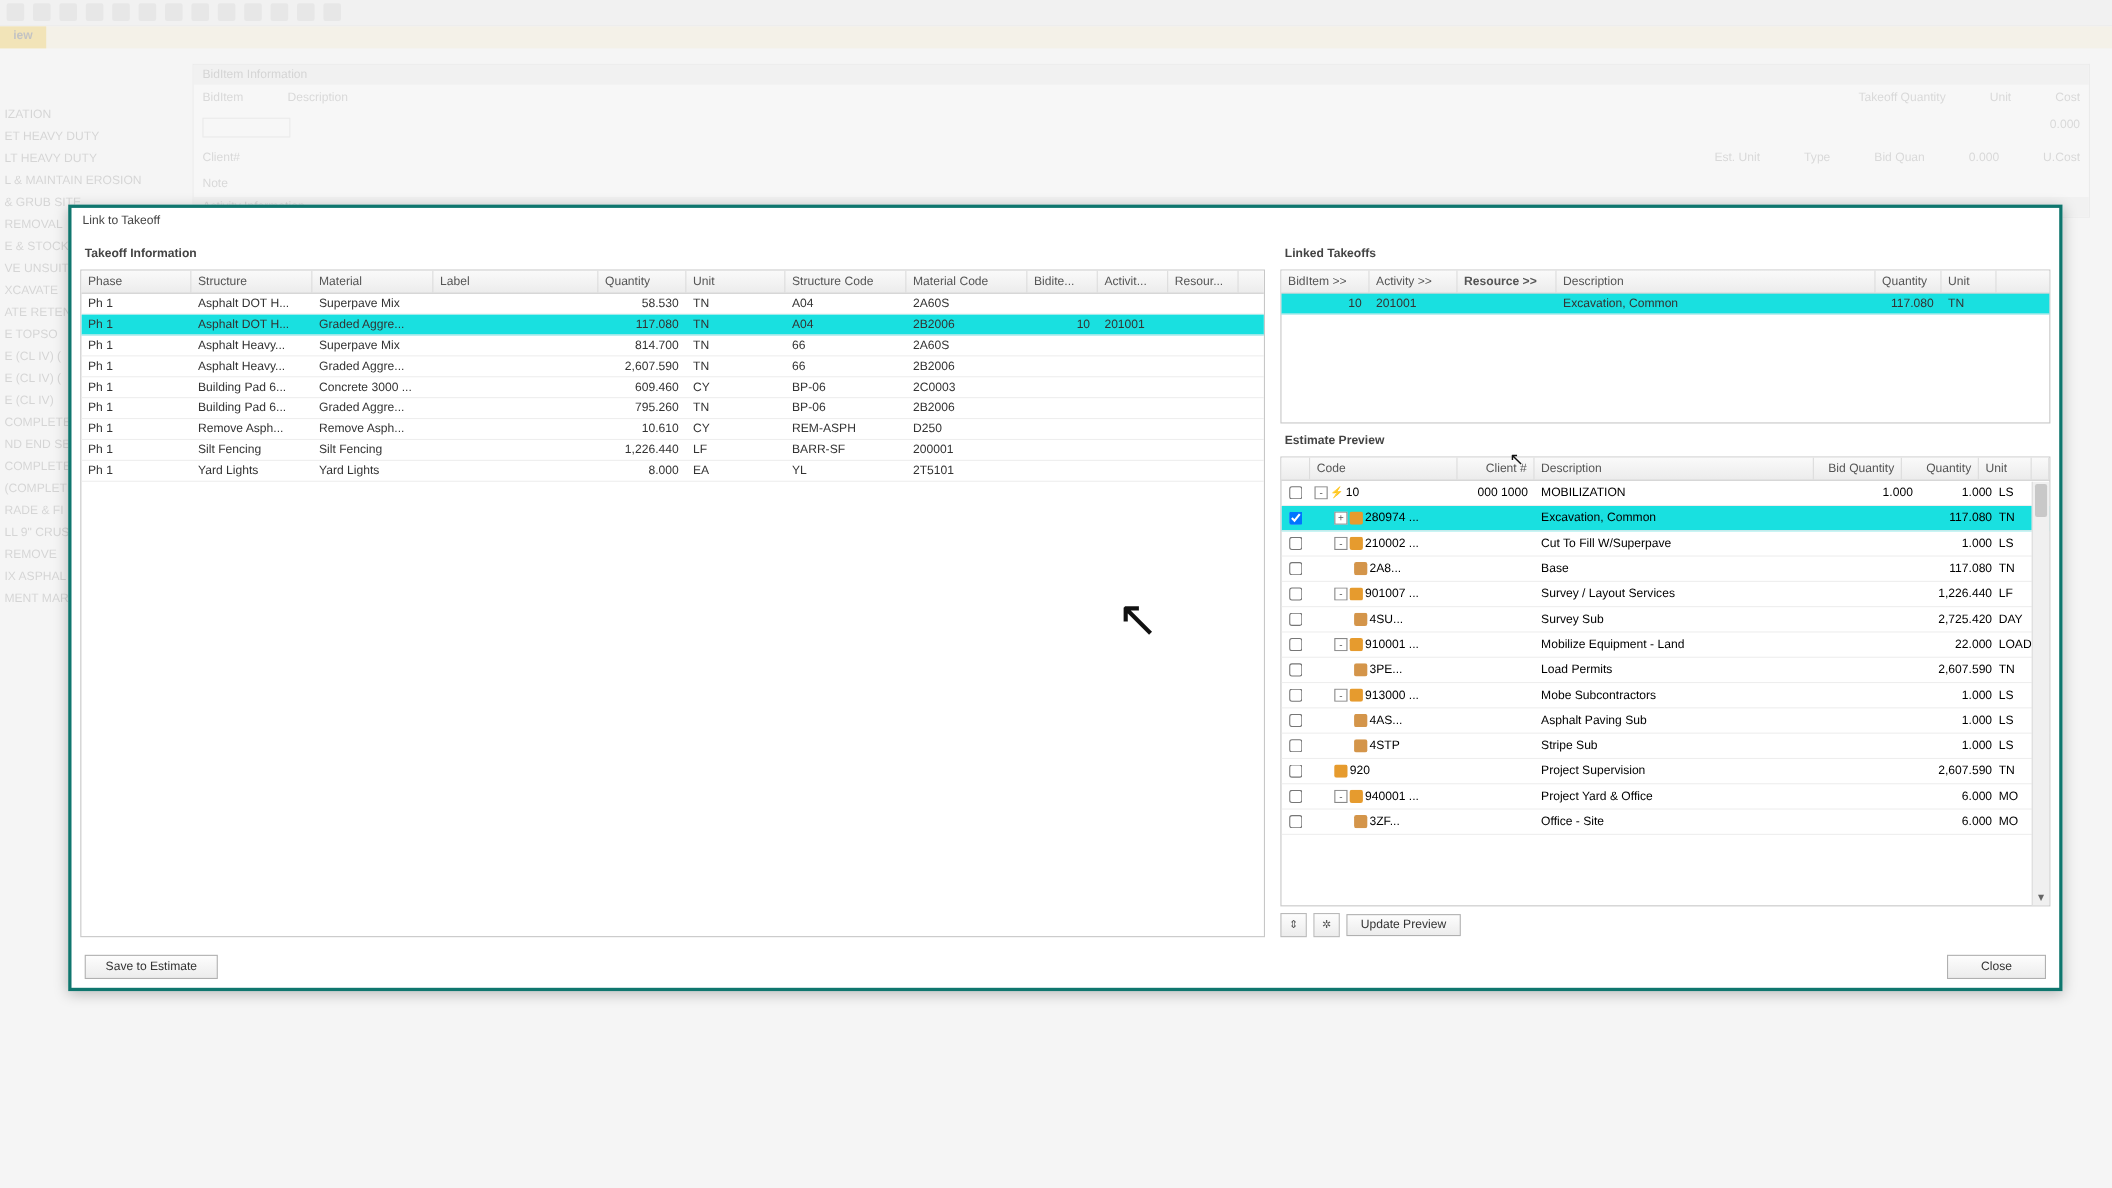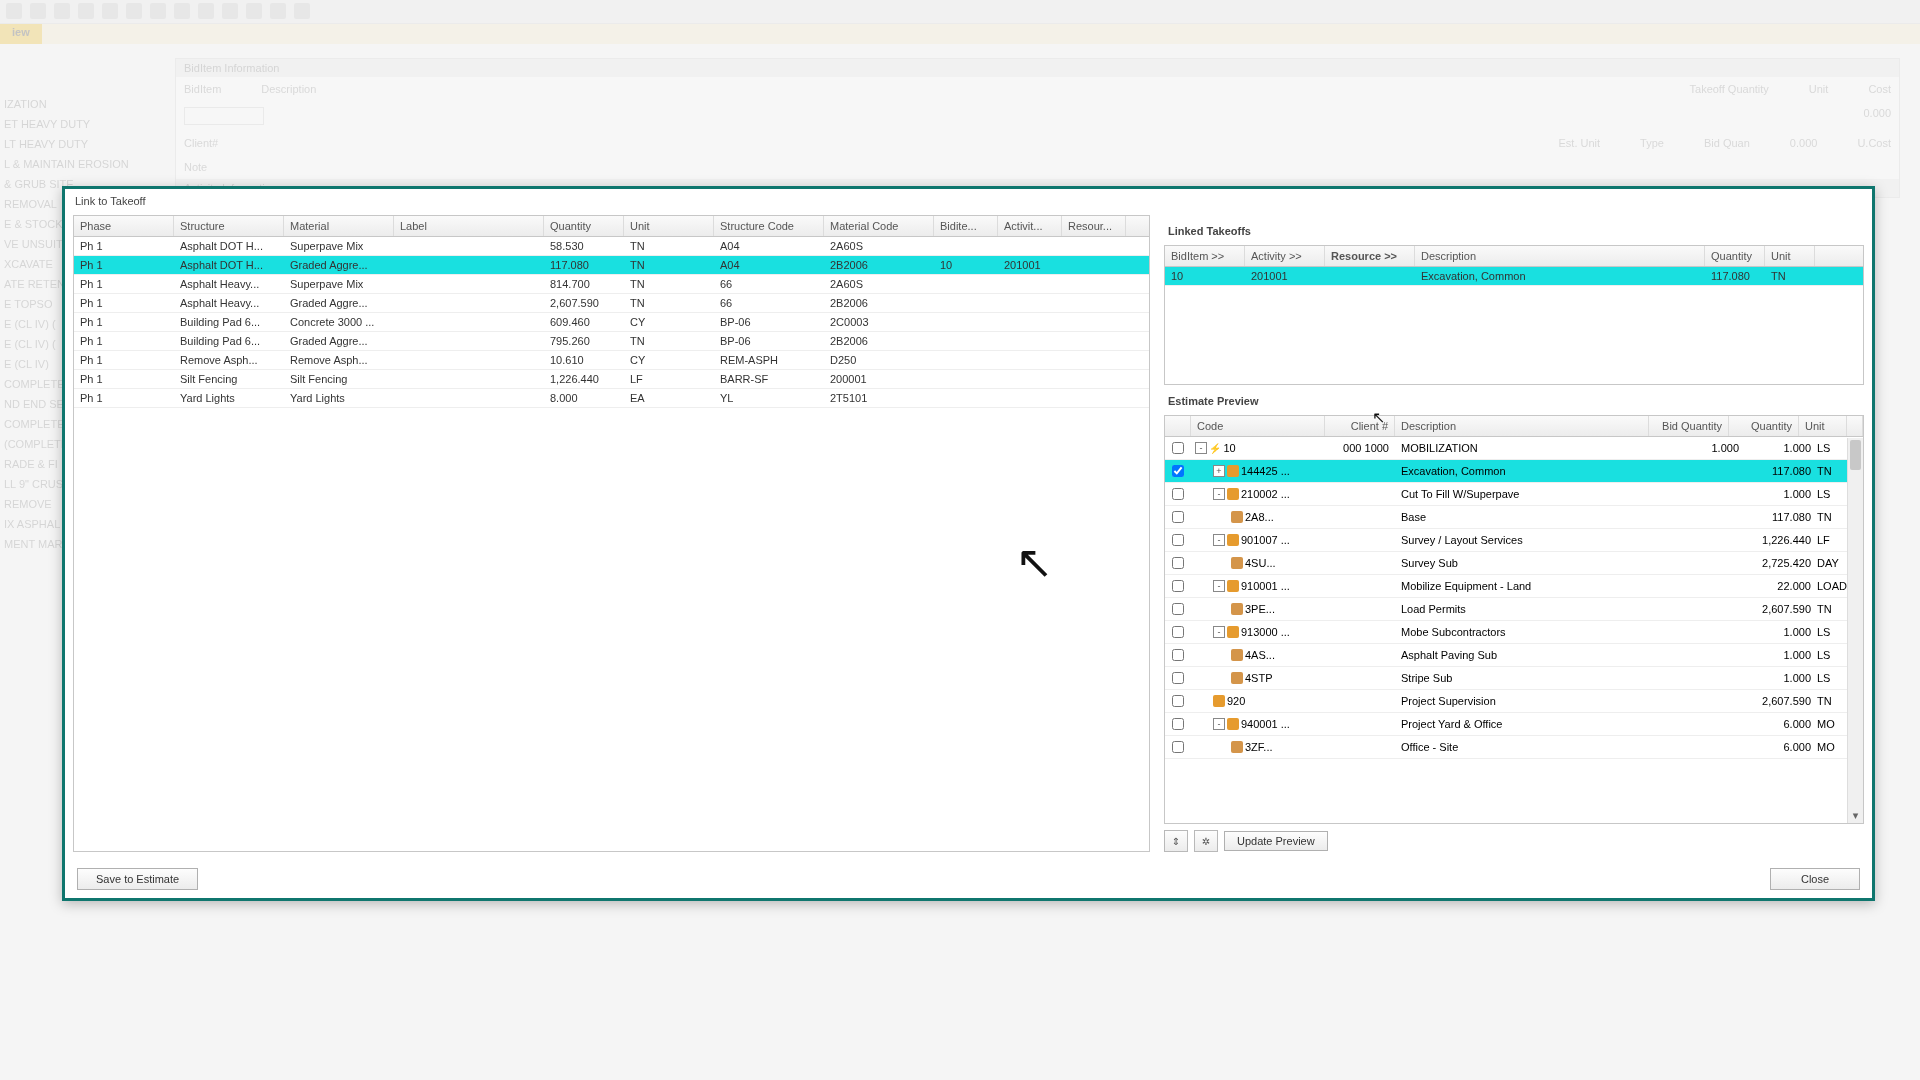--- a/index.html
+++ b/index.html
@@ -28,21 +28,21 @@
 
 .section-head { font-weight: 600; color: #444; padding: 10px 4px 8px 4px; }
 
 .grid { border: 1px solid #c7c7c7; flex: 1; overflow: hidden; position: relative; background: #fff;}
 .grid-header { display: flex; background: linear-gradient(#fafafa,#ececec); border-bottom: 1px solid #c7c7c7; }
 .gh { padding: 4px 6px; border-right: 1px solid #dcdcdc; color: #555; overflow: hidden; white-space: nowrap; }
 .gbody { position: relative; }
 .grow { display: flex; border-bottom: 1px solid #eee; }
 .grow.sel { background: #19e0e0; }
 .gc { padding: 3px 6px; overflow: hidden; white-space: nowrap; text-overflow: ellipsis; border-right: 1px solid transparent; color: #333; }
-.gc.r { }
+.gc.r { text-align: right; }
 
 .linked { border: 1px solid #c7c7c7; height: 140px; }
 .linked .grow.sel { background: #19e0e0; }
 
 .estimate-block { flex: 1; display: flex; flex-direction: column; }
 .est-grid { border: 1px solid #c7c7c7; flex: 1; position: relative; display: flex; flex-direction: column;}
 .est-body { flex: 1; overflow: hidden; }
 .est-row { display: flex; align-items: center; border-bottom: 1px solid #eee; height: 23px; }
 .est-row.sel { background: #19e0e0; }
 .est-chk { width: 26px; display:flex; justify-content:center;}
@@ -157,20 +157,21 @@
       <div>IX ASPHAL</div>
       <div>MENT MAR</div>
     </div>
 </div>
 
 <div class="dialog">
   <div class="dlg-titlebar">Link to Takeoff</div>
   <div class="dlg-body">
 
     <div class="left-pane">
+      <div class="section-head">Takeoff Information</div>
       <div class="grid">
         <div class="grid-header" id="takeoff-header">
             <div class="gh tw-phase">Phase</div>
             <div class="gh tw-struct">Structure</div>
             <div class="gh tw-mat">Material</div>
             <div class="gh tw-label">Label</div>
             <div class="gh tw-qty">Quantity</div>
             <div class="gh tw-unit">Unit</div>
             <div class="gh tw-scode">Structure Code</div>
             <div class="gh tw-mcode">Material Code</div>
@@ -352,21 +353,21 @@
                 <div class="est-qty">1.000</div>
                 <div class="est-unit">LS</div>
               </div>
               <div class="est-row sel">
                 <div class="est-chk">
                   <input type="checkbox" checked="" style="">
                 </div>
                 <div class="est-tree" style="padding-left: 22px;">
                   <span class="tree-icon tg">+</span>
                   <span class="orange"></span>
-                  <span> 144425 ...</span>
+                  <span> 280974 ...</span>
                 </div>
                 <div class="est-client"></div>
                 <div class="est-desc">Excavation, Common</div>
                 <div class="est-bq"></div>
                 <div class="est-qty">117.080</div>
                 <div class="est-unit">TN</div>
               </div>
               <div class="est-row">
                 <div class="est-chk">
                   <input type="checkbox" style="">

